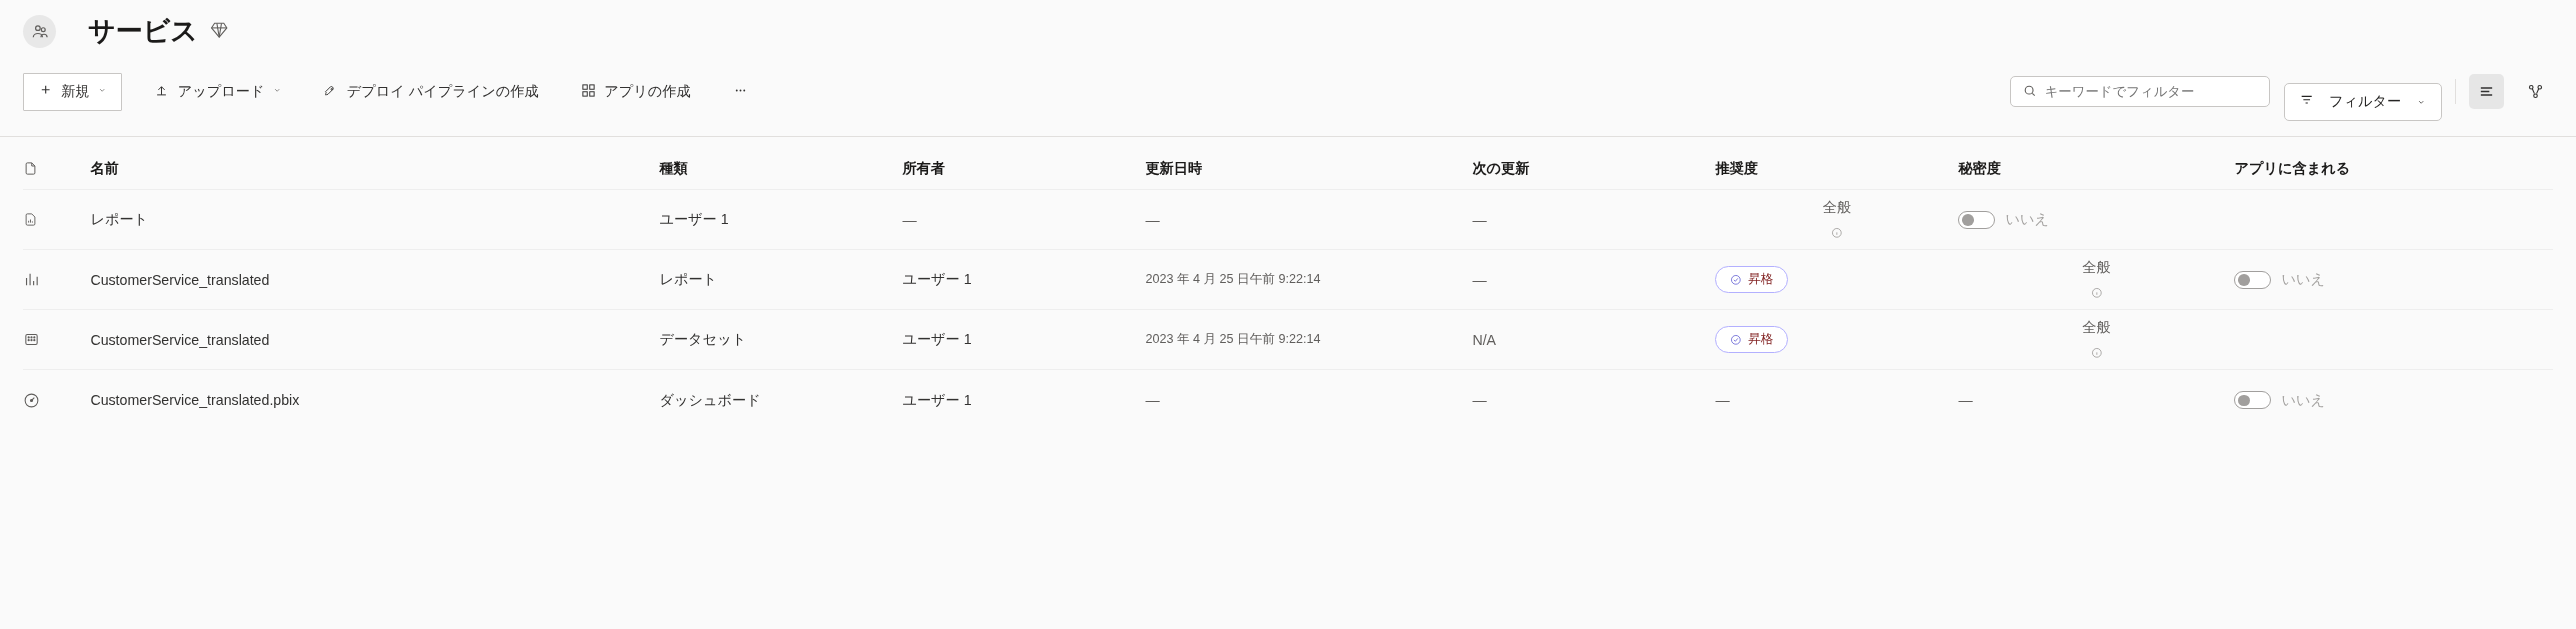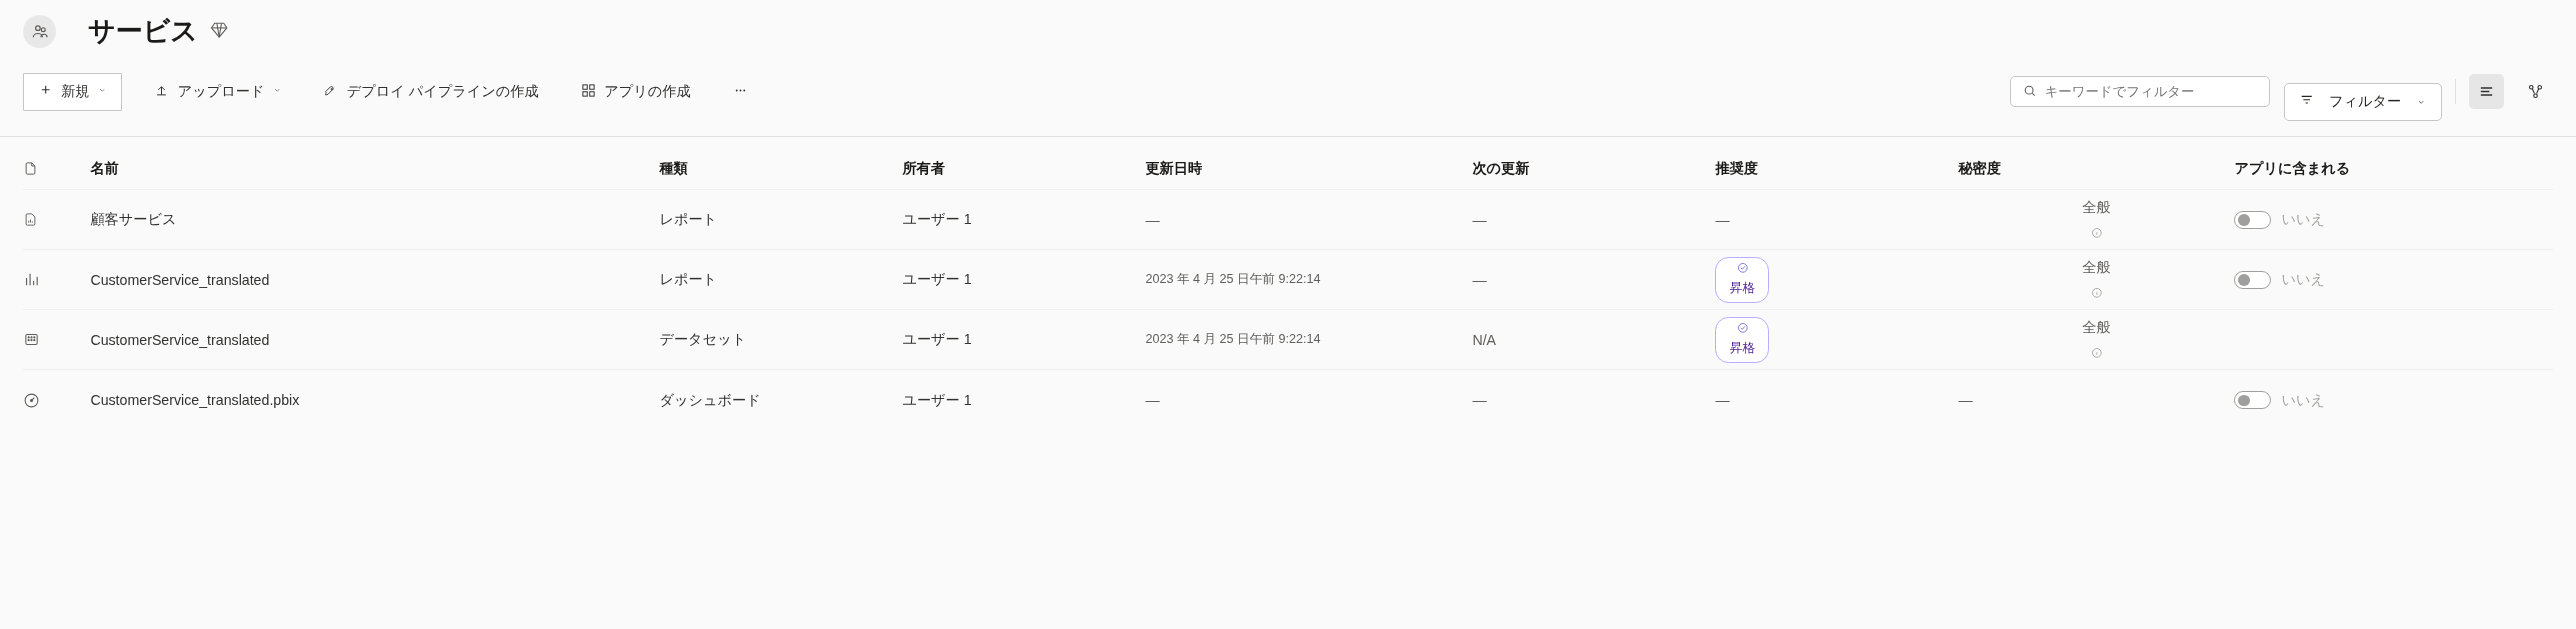--- a/index.html
+++ b/index.html
@@ -117,26 +117,25 @@
   }
   .trow:last-child { border-bottom: none; }
   .type-icon {
     color: #605e5c;
     display: flex; align-items: center;
   }
   .dash { color: #605e5c; }
   .badge-pill {
     display: inline-flex; align-items: center; gap: 6.7px;
     border: 0.8px solid #b3b0ff;
-    color: #4c1d95;
+    color: #7f1d1d;
     font-size: 12.6px;
     padding: 4.2px 13.4px;
     border-radius: 13.4px;
     background: #fff;
-    flex-direction: column;
   }
   .badge-pill svg { stroke: #6b69d6; }
   .sens { display: inline-flex; align-items: center; gap: 8.4px; color: #605e5c; flex-direction: column; }
   .toggle-cell { display: inline-flex; align-items: center; gap: 10px; color: #a19f9d; }
   .toggle {
     width: 37px; height: 18.4px;
     border: 0.8px solid #a19f9d;
     border-radius: 10px;
     position: relative;
     background: #fff;
@@ -294,21 +293,20 @@
     <div>アプリに含まれる</div>
   </div>
 
   <div class="trow">
     <div class="type-icon">
       <svg width="15" height="17" viewBox="0 0 24 24" fill="none" stroke="currentColor" stroke-width="1.5">
           <path d="M14 3H7a2 2 0 00-2 2v14a2 2 0 002 2h10a2 2 0 002-2V8l-5-5z"></path>
           <path d="M9 14v3M12 12v5M15 15v2"></path>
         </svg>
     </div>
-    <div>顧客サービス</div>
     <div>レポート</div>
     <div>ユーザー 1</div>
     <div class="dash">—</div>
     <div class="dash">—</div>
     <div class="dash">—</div>
     <div class="sens">
       <span>全般</span>
       <span><svg width="11.7" height="11.7" viewBox="0 0 24 24" fill="none" stroke="#a19f9d" stroke-width="1.8">
             <circle cx="12" cy="12" r="9"></circle>
             <path d="M12 8h.01M12 11v5"></path>

